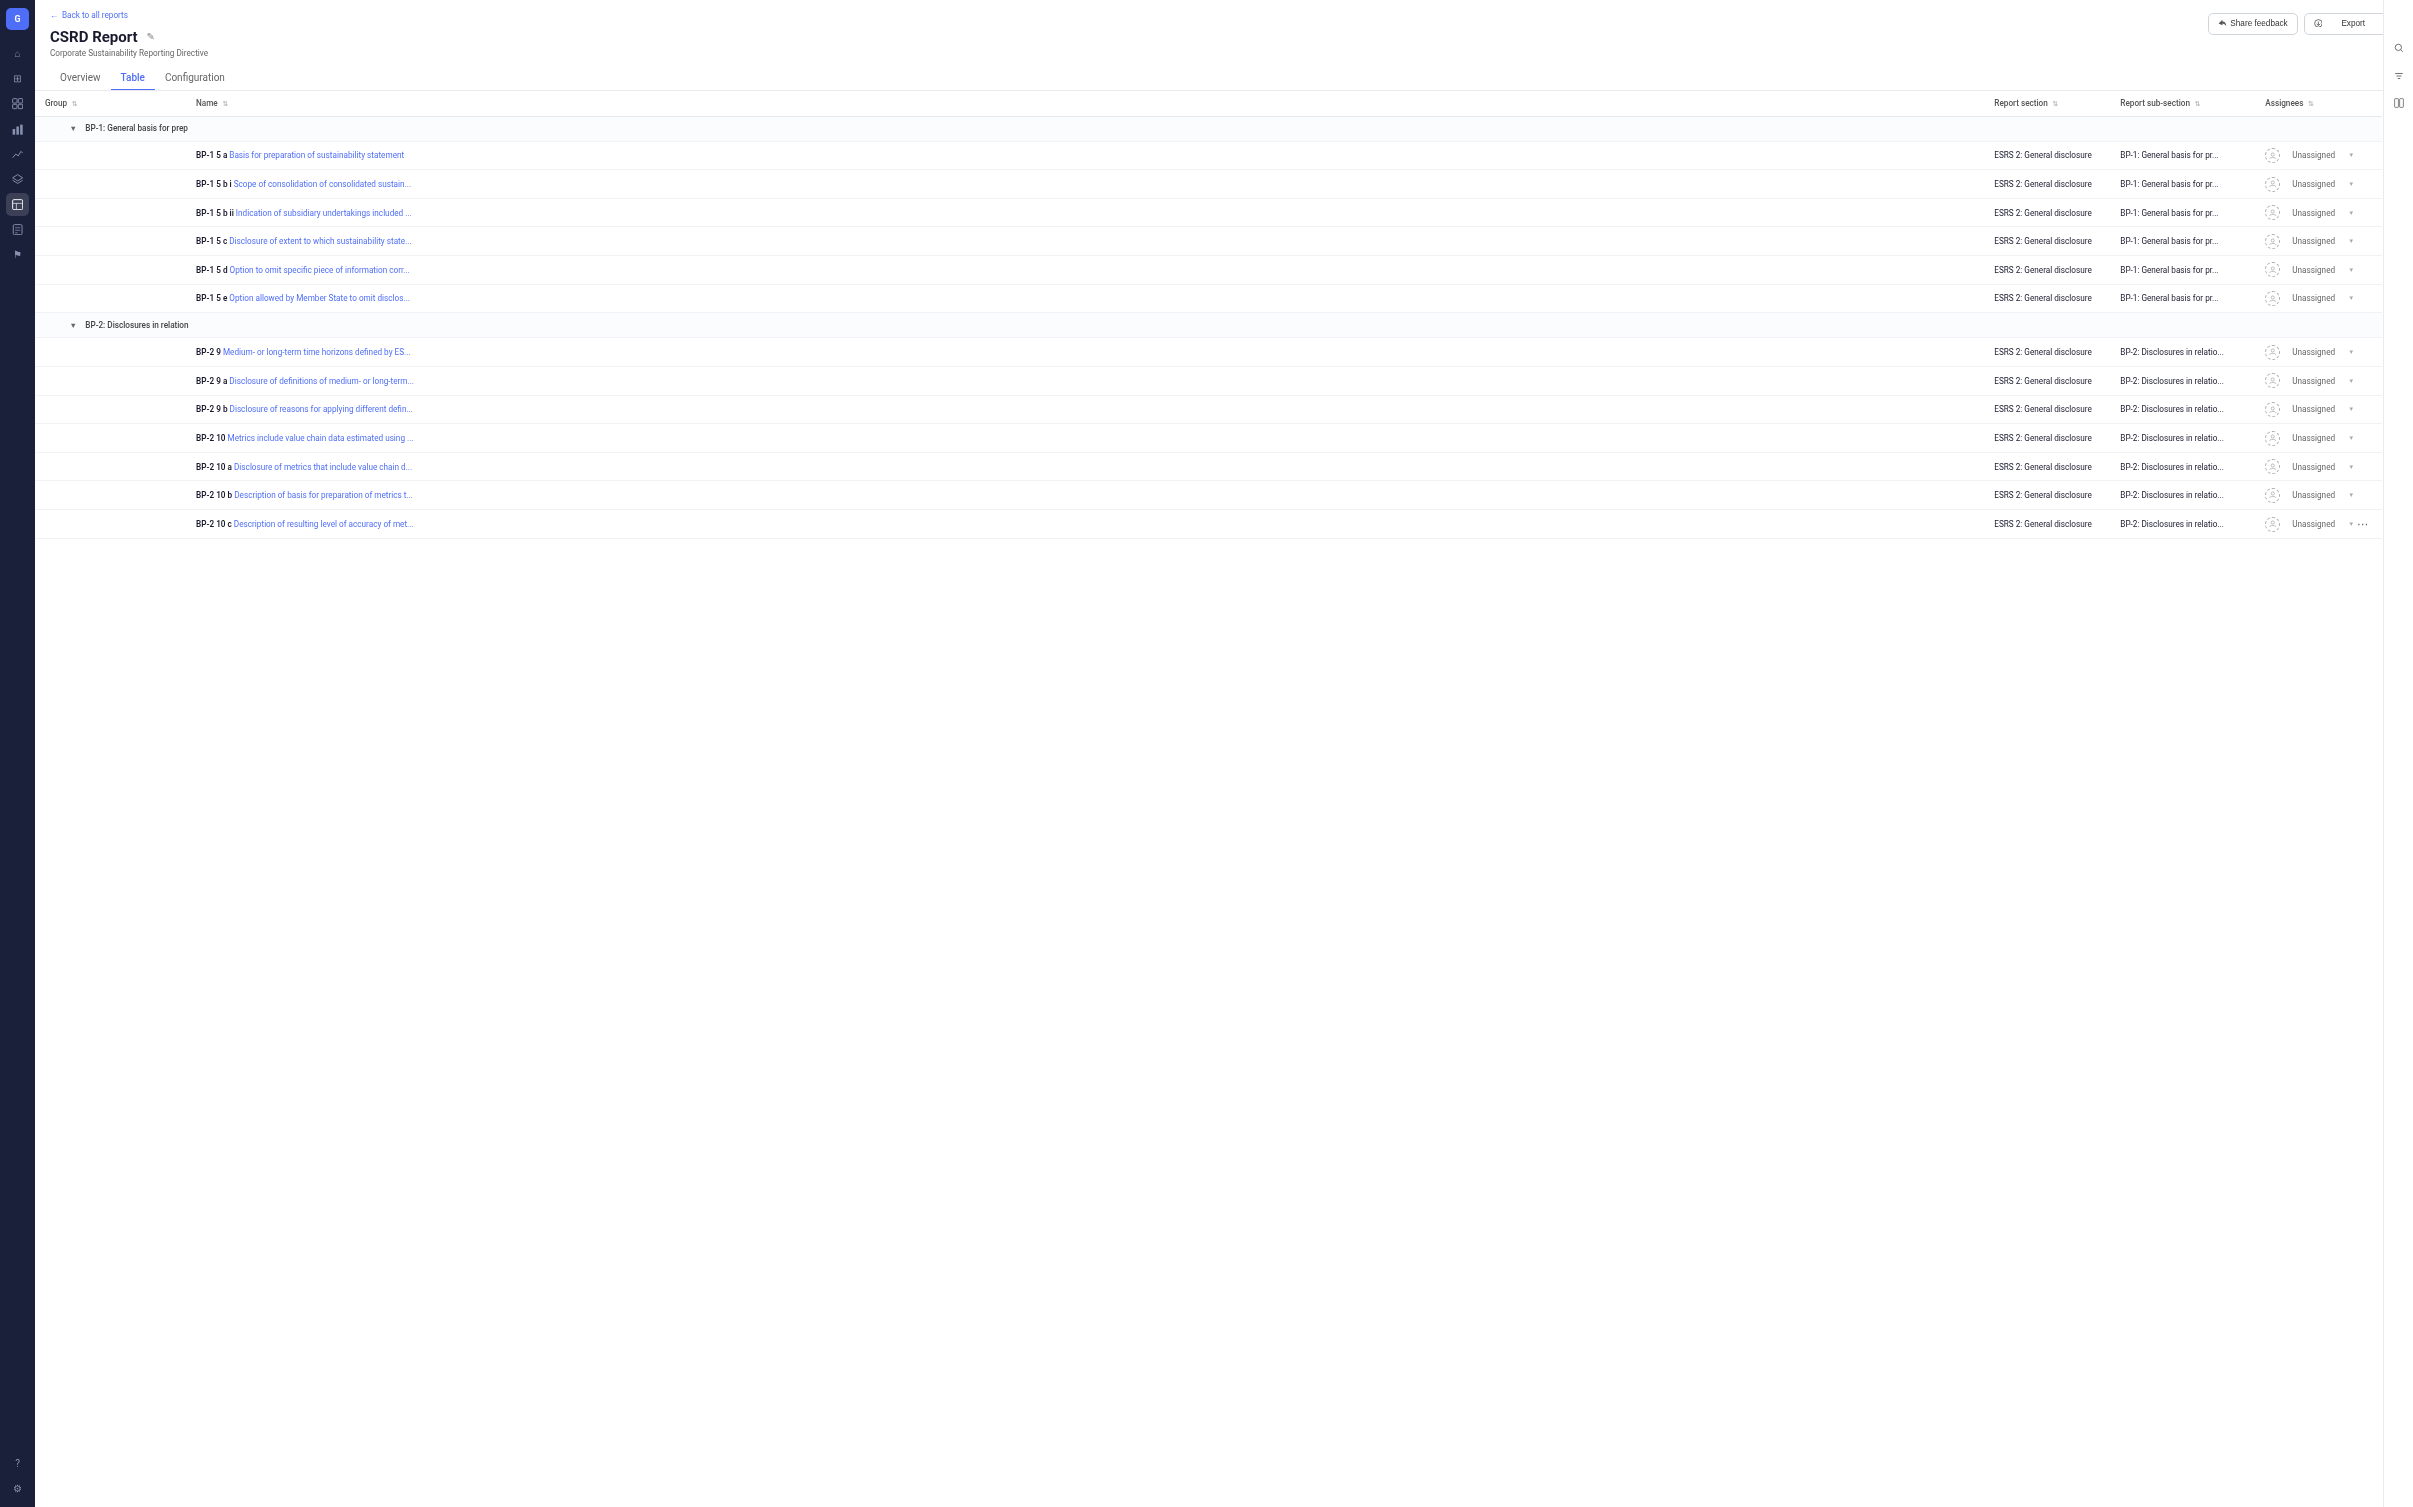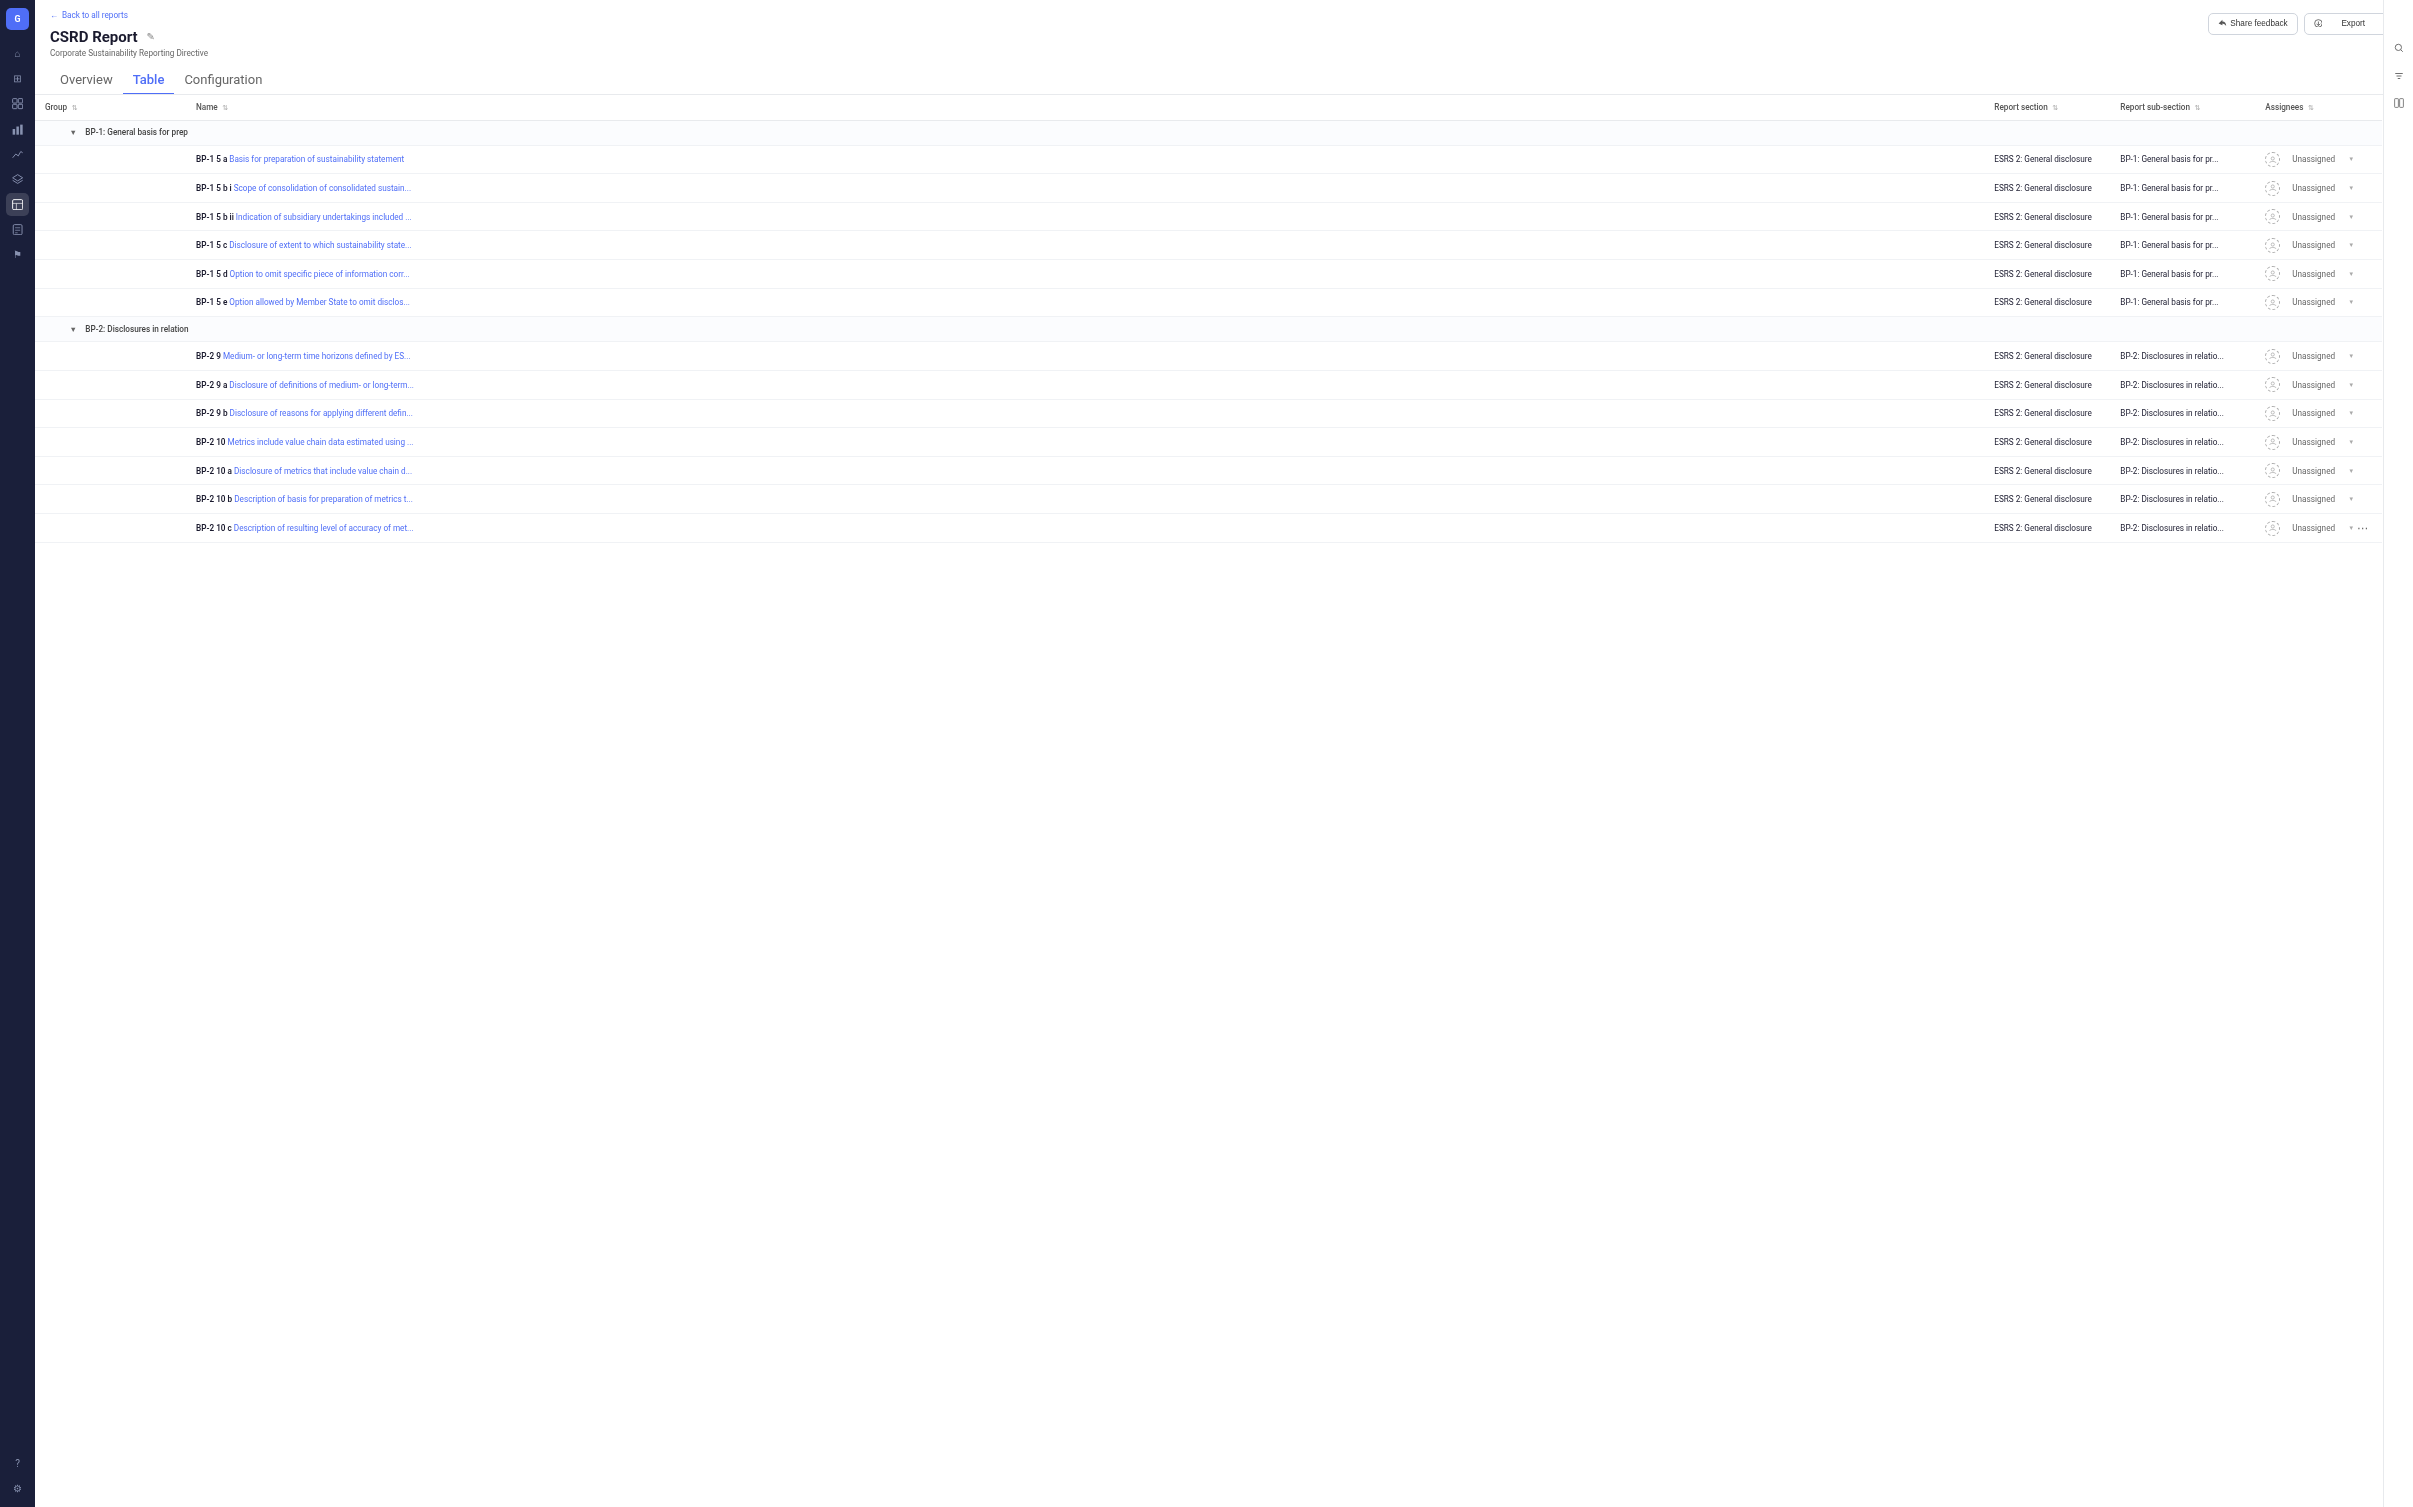--- a/index.html
+++ b/index.html
@@ -105,21 +105,21 @@
       cursor: pointer;
       color: #333;
     }
 
     
     .tabs {
       display: flex; gap: 0;
     }
     .tab {
       padding: 6.3px 10px;
-      font-size: 13px;
+      font-size: 10px;
       cursor: pointer;
       color: #666;
       border-bottom: 1.3px solid transparent;
       margin-bottom: -0.6px;
     }
     .tab.active { color: #4f6ef7; border-bottom-color: #4f6ef7; font-weight: 500; }
 
     
     .table-container {
       flex: 1;

